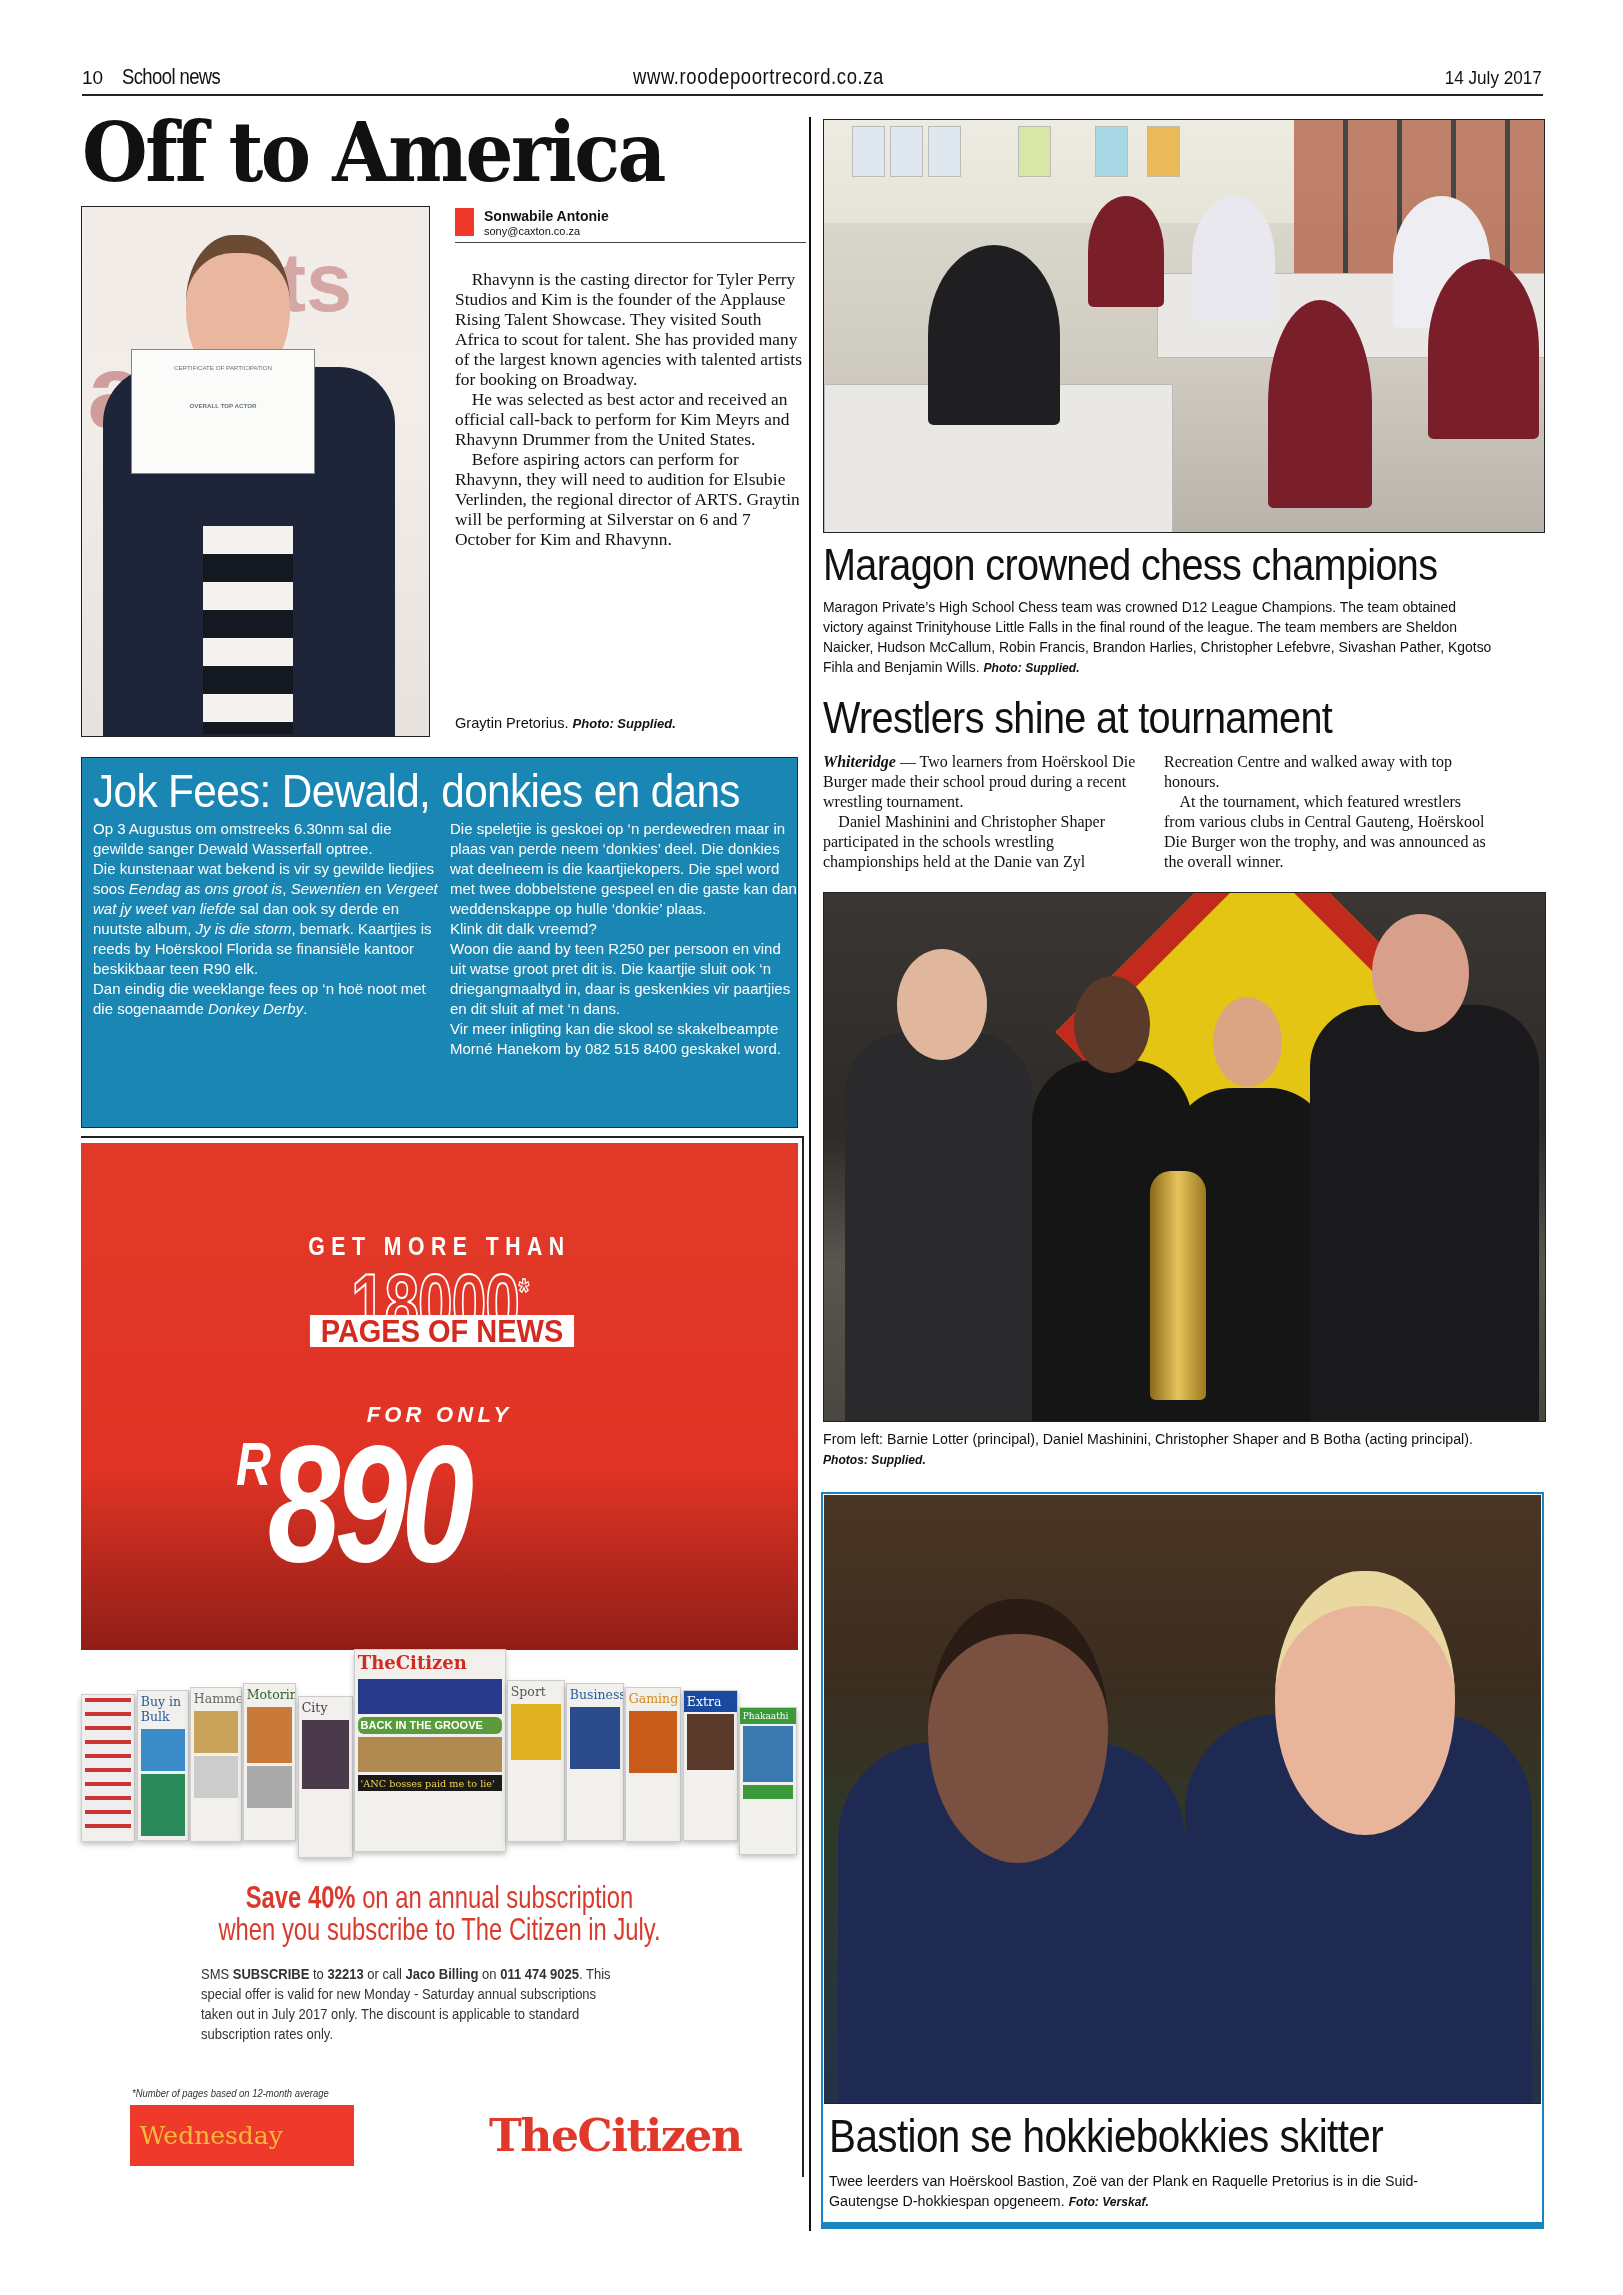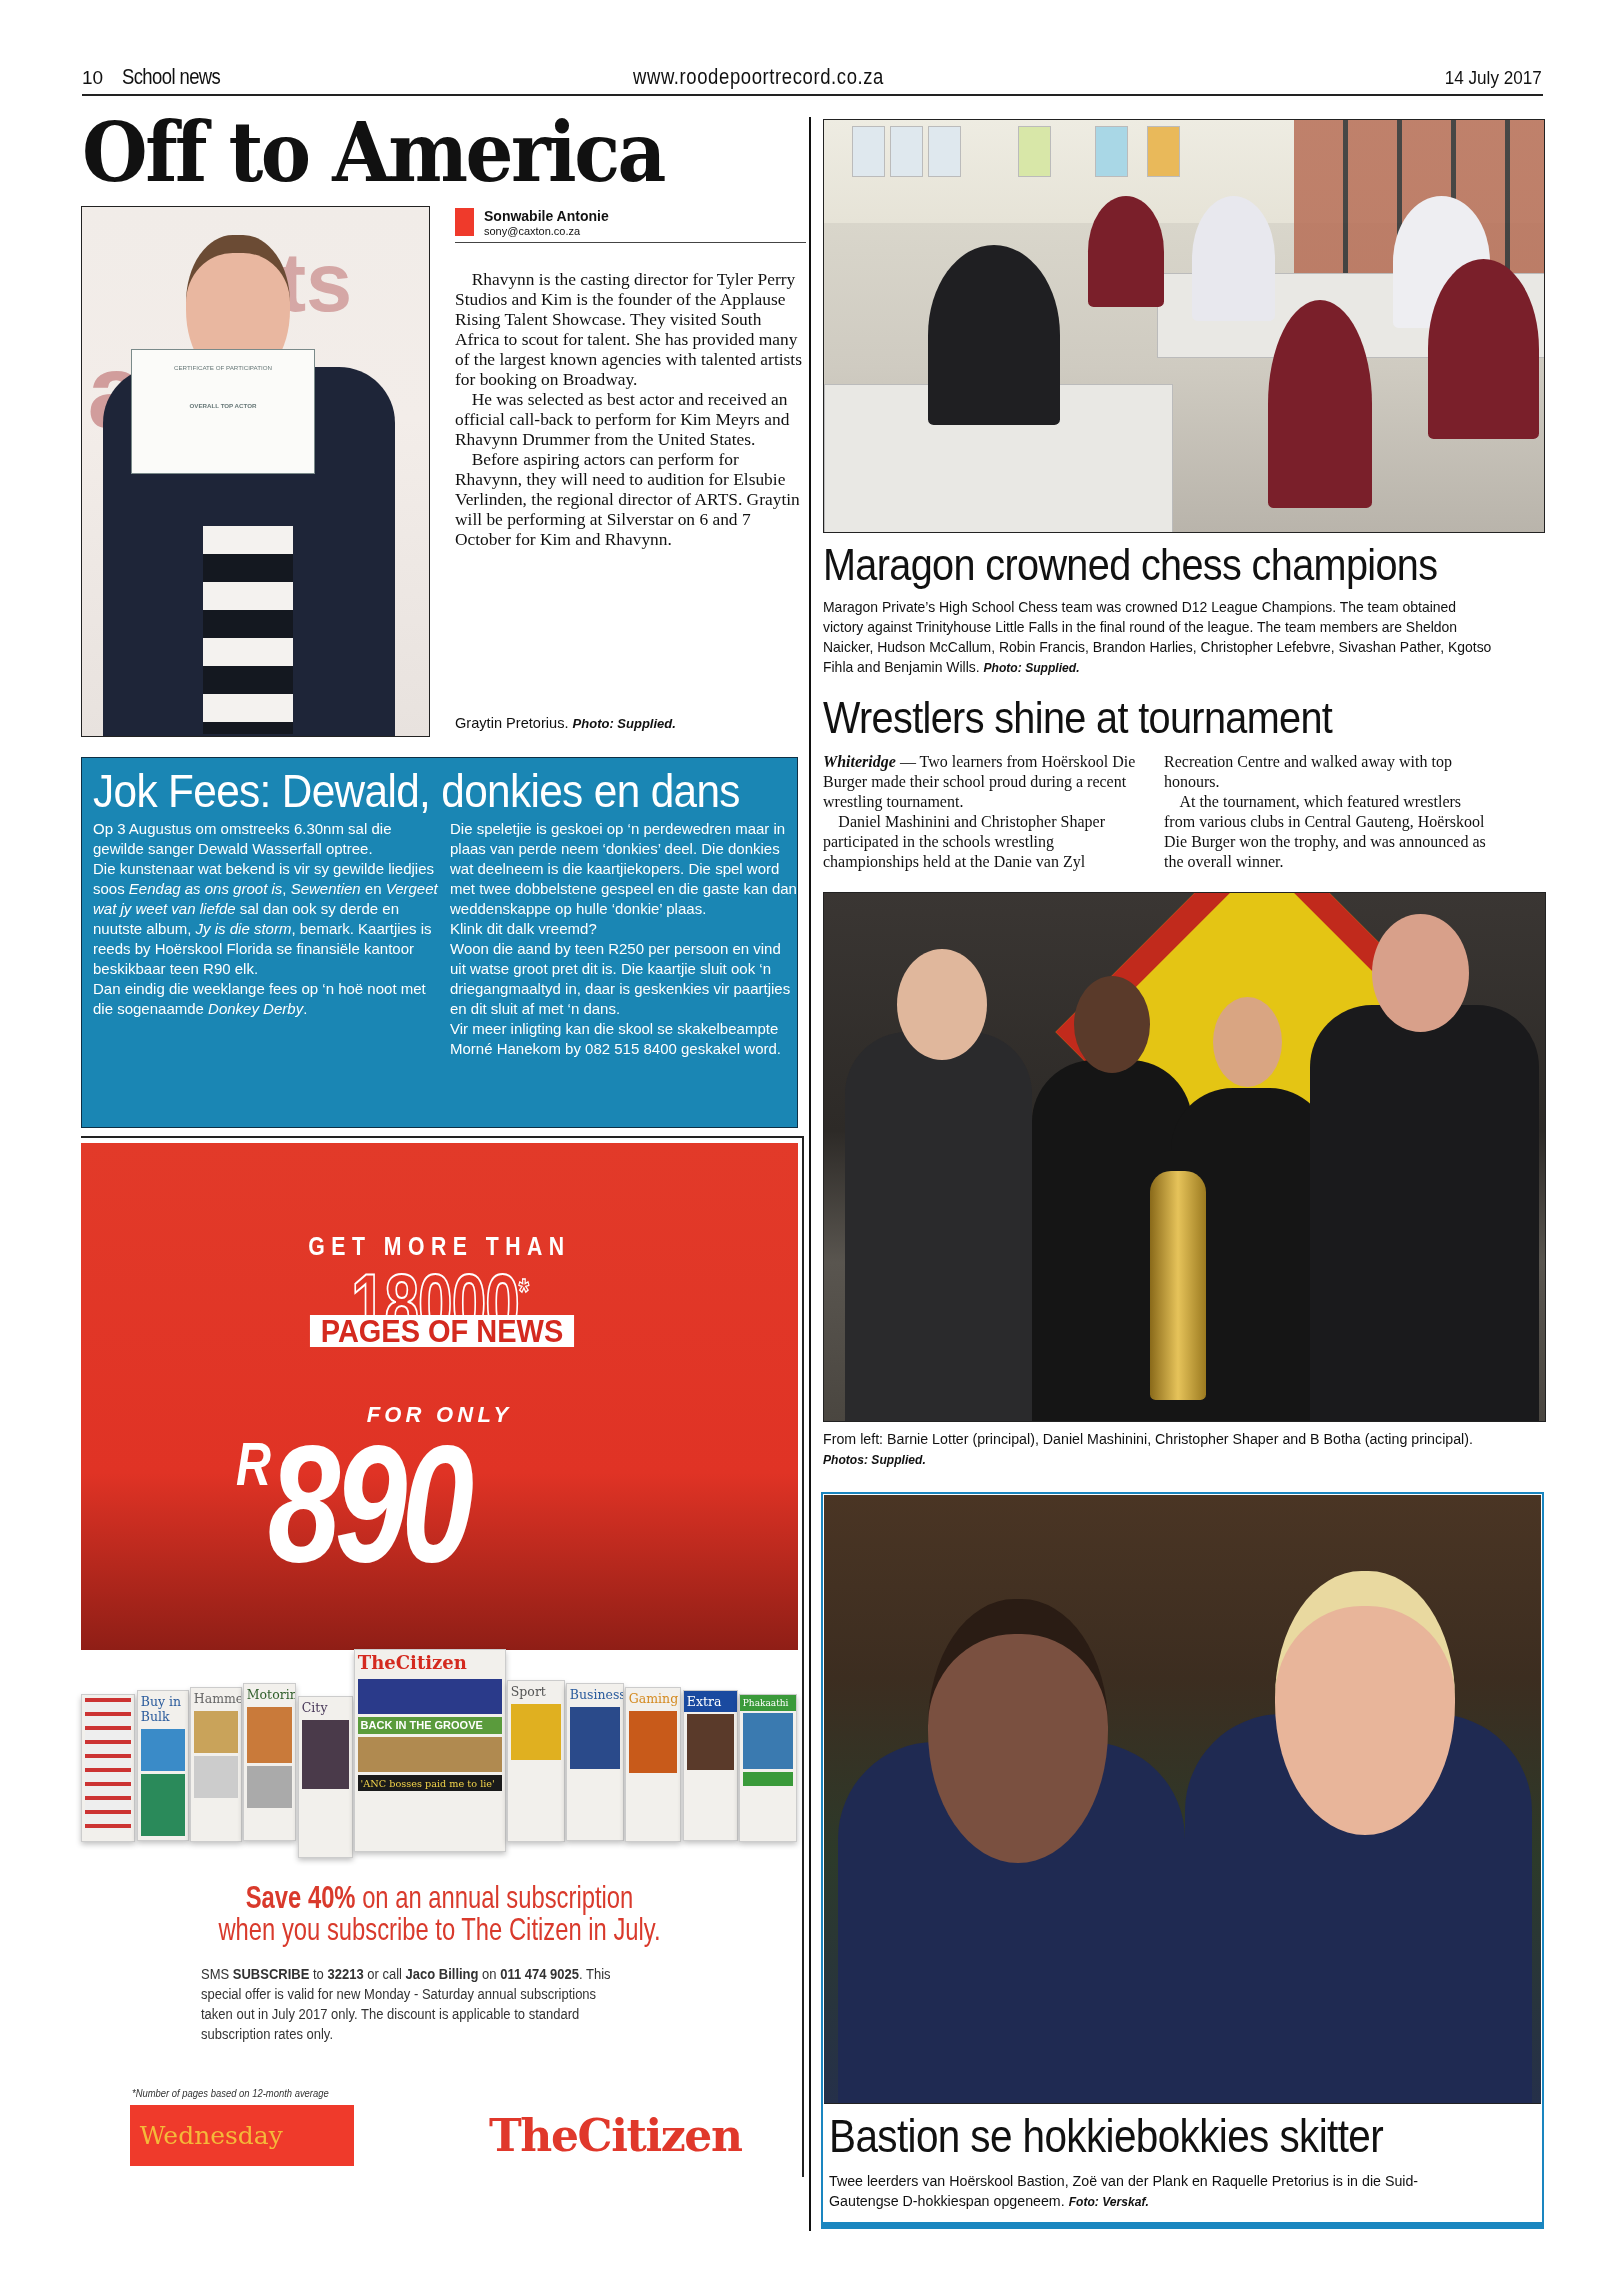--- a/index.html
+++ b/index.html
@@ -52,21 +52,21 @@
   .ad-18000 sup { font-size:35px; -webkit-text-stroke:1.4px #fff; }
   .ad-pages { left:303px; top:1315px; width:278px; height:32px; background:#fff; color:#d42a1f; font-weight:bold; font-size:30.5px; text-align:center; line-height:32px; transform:scaleX(0.95); }
   .ad-for { left:81px; width:717px; top:1402px; text-align:center; color:#fff; font-size:22px; letter-spacing:4.2px; font-weight:bold; font-style:italic; }
   .ad-price { left:236px; top:1420px; color:#fff; font-weight:bold; font-style:italic; font-size:167px; letter-spacing:-7px; line-height:1; transform:scaleX(0.78); transform-origin:left; }
   .ad-price .r { font-size:62px; vertical-align:76px; margin-right:2.8px; }
   .ad-papers { left:81px; top:1645px; width:717px; height:208px; }
   .paper { position:absolute; background:#f2f0ec; border:0.7px solid #ccc; box-shadow:0 2.8px 5.6px rgba(0,0,0,.25); overflow:hidden; }
   .paper .mast { font-family:"DejaVu Serif", serif; font-size:12.5px; color:#2a5b9c; padding:2.8px; }
   .paper .blk { margin:2.8px; height:42px; }
   .paper.center .mast { color:#d42a1f; font-size:18px; font-weight:bold; }
-  .paper.center .banner { background:#5a9b3c; color:#fff; font-size:11px; font-weight:bold; margin:2.8px; padding:2.8px; }
+  .paper.center .banner { background:#5a9b3c; color:#fff; font-size:11px; font-weight:bold; margin:2.8px; padding:2.8px;border-radius:6px; }
   .paper.center .headline { background:#1a1a1a; color:#f2d34a; font-family:"DejaVu Serif", serif; font-size:9.7px; margin:2.8px; padding:2.8px; }
   .ad-save { left:81px; width:717px; top:1881px; text-align:center; color:#d93a2c; font-size:30.5px; line-height:32px; transform:scaleX(0.78); }
   .ad-save b { font-weight:bold; }
   .ad-sms { left:201px; width:486px; top:1964px; color:#333; font-size:15.3px; line-height:20px; transform:scaleX(0.85); transform-origin:left; }
   .ad-sms b { font-weight:bold; }
   .ad-foot { left:132px; top:2086px; font-size:11.8px; font-style:italic; color:#333; transform:scaleX(0.8); transform-origin:left; }
   .logo-sat { left:130px; top:2105px; width:224px; height:61px; background:#ef3a2b; color:#f4b93a; font-family:"DejaVu Serif", serif; font-size:25px; line-height:61px; padding-left:9.7px; box-sizing:border-box; }
   .logo-sat b { color:#fff; font-weight:bold; }
   .logo-cit { left:489px; top:2110px; color:#e0382b; font-family:"DejaVu Serif", serif; font-weight:bold; font-size:44px; letter-spacing:-1.4px; }
 
@@ -202,21 +202,21 @@
       <div class="blk" style="background:#2a4a8a;height:62px;"></div>
     </div>
   <div class="paper" style="left:544px;top:42px;width:54px;height:153px;">
       <div class="mast" style="color:#d48a20">Gaming</div>
       <div class="blk" style="background:#c85a1a;height:62px;"></div>
     </div>
   <div class="paper" style="left:602px;top:45px;width:53px;height:149px;">
       <div class="mast" style="background:#1a4aa0;color:#fff">Extra</div>
       <div class="blk" style="background:#5a3a2a;height:56px;"></div>
     </div>
-  <div class="paper" style="left:658px;top:49px;width:56px;height:146px;">
+  <div class="paper" style="left:658px;top:62px;width:56px;height:146px;">
       <div class="mast" style="background:#3a9a3a;color:#fff;font-size:9px">Phakaathi</div>
       <div class="blk" style="background:#3a7ab0;height:56px;"></div>
       <div class="blk" style="background:#3a9a3a;height:14px;"></div>
     </div>
 </div>
 
 <div class="abs ad-save"><b>Save 40%</b><span> on an annual subscription</span><br><span>when you subscribe to The Citizen in July.</span></div>
 <div class="abs ad-sms"><span>SMS </span><b>SUBSCRIBE</b><span> to </span><b>32213</b><span> or call </span><b>Jaco Billing</b><span> on </span><b>011 474 9025</b><span>. This special offer is valid for new Monday - Saturday annual subscriptions taken out in July 2017 only. The discount is applicable to standard subscription rates only.</span></div>
 <div class="abs ad-foot">*Number of pages based on 12-month average</div>
 <div class="abs logo-sat"><span>Wednesday</span> <b>Citizen</b></div>

